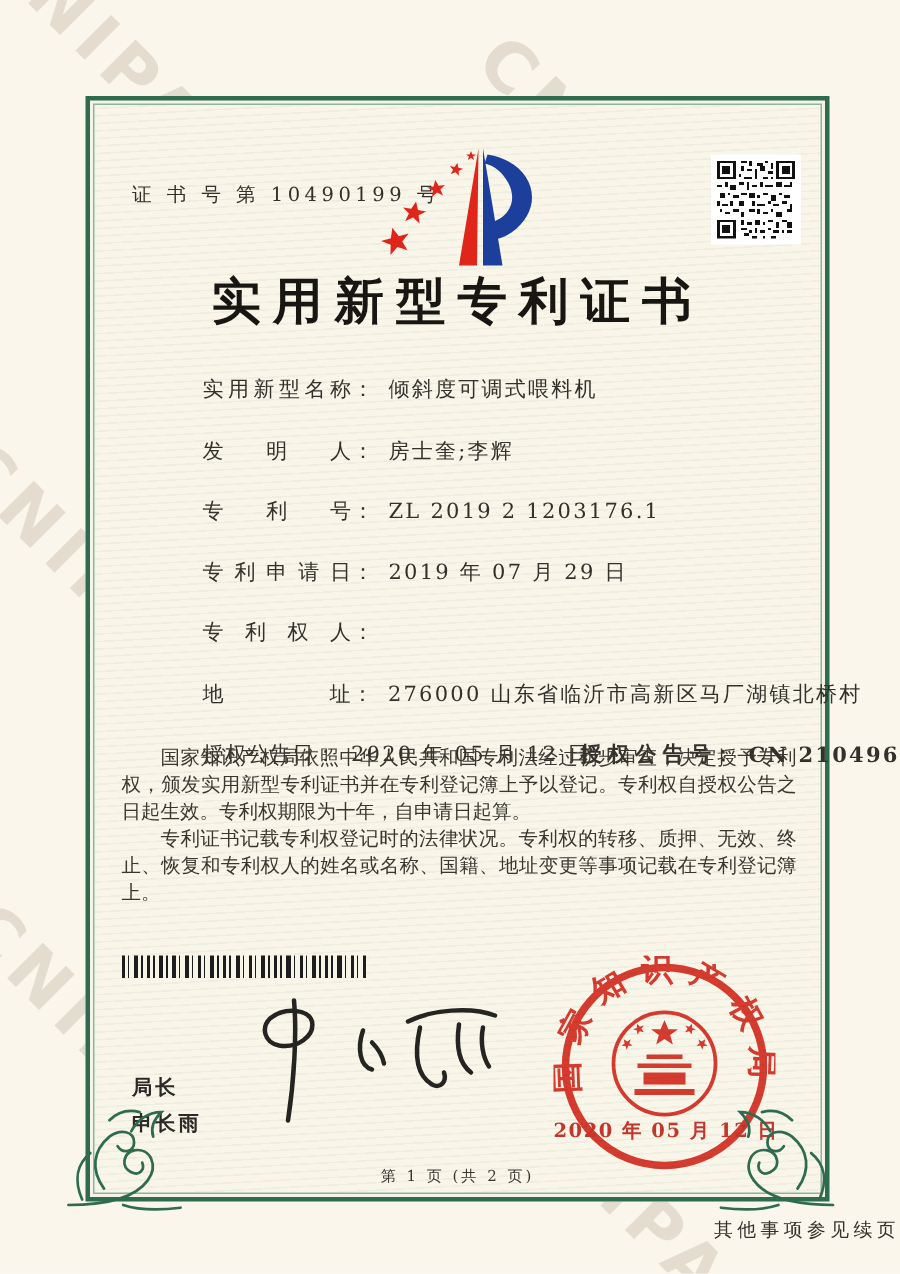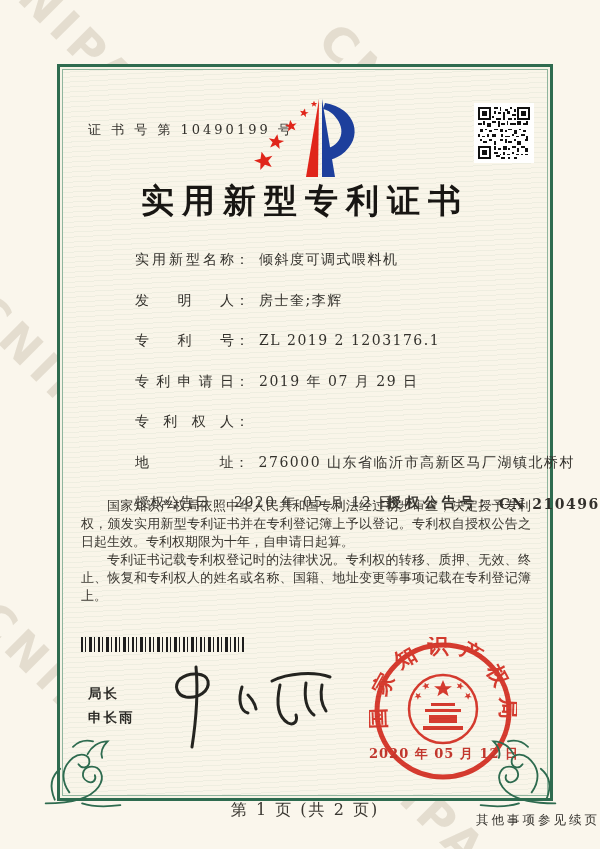--- a/index.html
+++ b/index.html
@@ -47,30 +47,30 @@
     font-size:13px;line-height:18px;text-align:justify;color:#3a3731;
   }
   .paras p{margin:0;text-indent:2em;}
   .barcode{
     position:absolute;left:21px;top:570px;width:163px;height:15px;
     background:repeating-linear-gradient(90deg,
       #1d1d1d 0 2px,#f7f4e8 2px 4px,#1d1d1d 4px 5px,#f7f4e8 5px 8px,
       #1d1d1d 8px 11px,#f7f4e8 11px 13px,#1d1d1d 13px 14px,#f7f4e8 14px 17px);
   }
   .officer{
-    position:absolute;left:28px;top:614px;font-family:"DejaVu Sans","Liberation Sans",sans-serif;
+    position:absolute;left:28px;top:646px;font-family:"DejaVu Sans","Liberation Sans",sans-serif;
     font-weight:bold;font-size:13.5px;color:#2b2a26;line-height:24px;letter-spacing:2px;
   }
   .sig{position:absolute;left:88px;top:592px;width:200px;height:95px;}
   .seal{position:absolute;left:309px;top:570px;width:148px;height:148px;opacity:0.9;mix-blend-mode:multiply;}
   .seal-date{
     position:absolute;left:0;top:108px;width:100%;text-align:center;
     font-size:13px;font-weight:600;color:#c2231a;letter-spacing:1px;white-space:nowrap;
   }
-  .page-no{position:absolute;left:0;top:733px;width:100%;text-align:center;font-size:16px;letter-spacing:2px;color:#3a3731;}
+  .page-no{position:absolute;left:0;top:710px;width:100%;text-align:center;font-size:10px;letter-spacing:2px;color:#3a3731;}
   .corner{position:absolute;width:82px;height:76px;}
   .corner.bl{left:42px;top:738px;}
   .corner.br{left:477px;top:738px;transform:scaleX(-1);}
   .cont-note{
     position:absolute;left:0;top:812px;width:100%;text-align:right;
     font-size:12.5px;letter-spacing:3px;color:#33312c;
   }
 </style>
 </head>
 <body>

